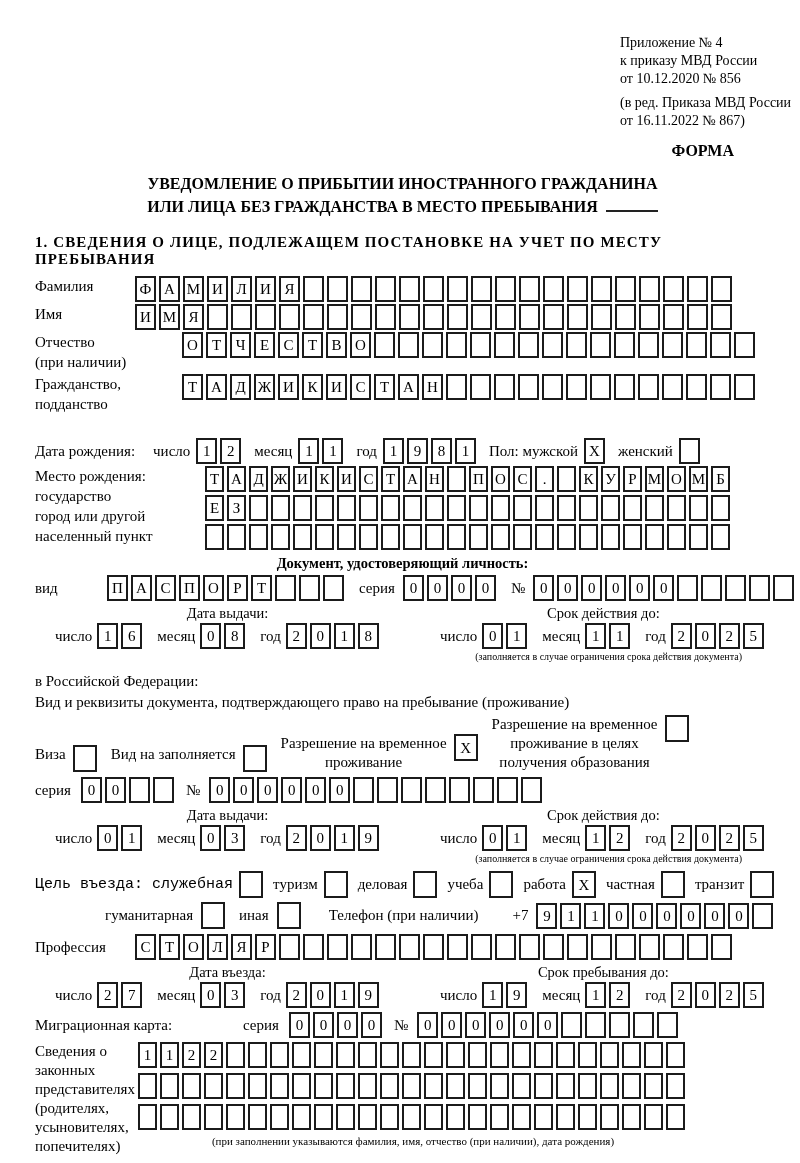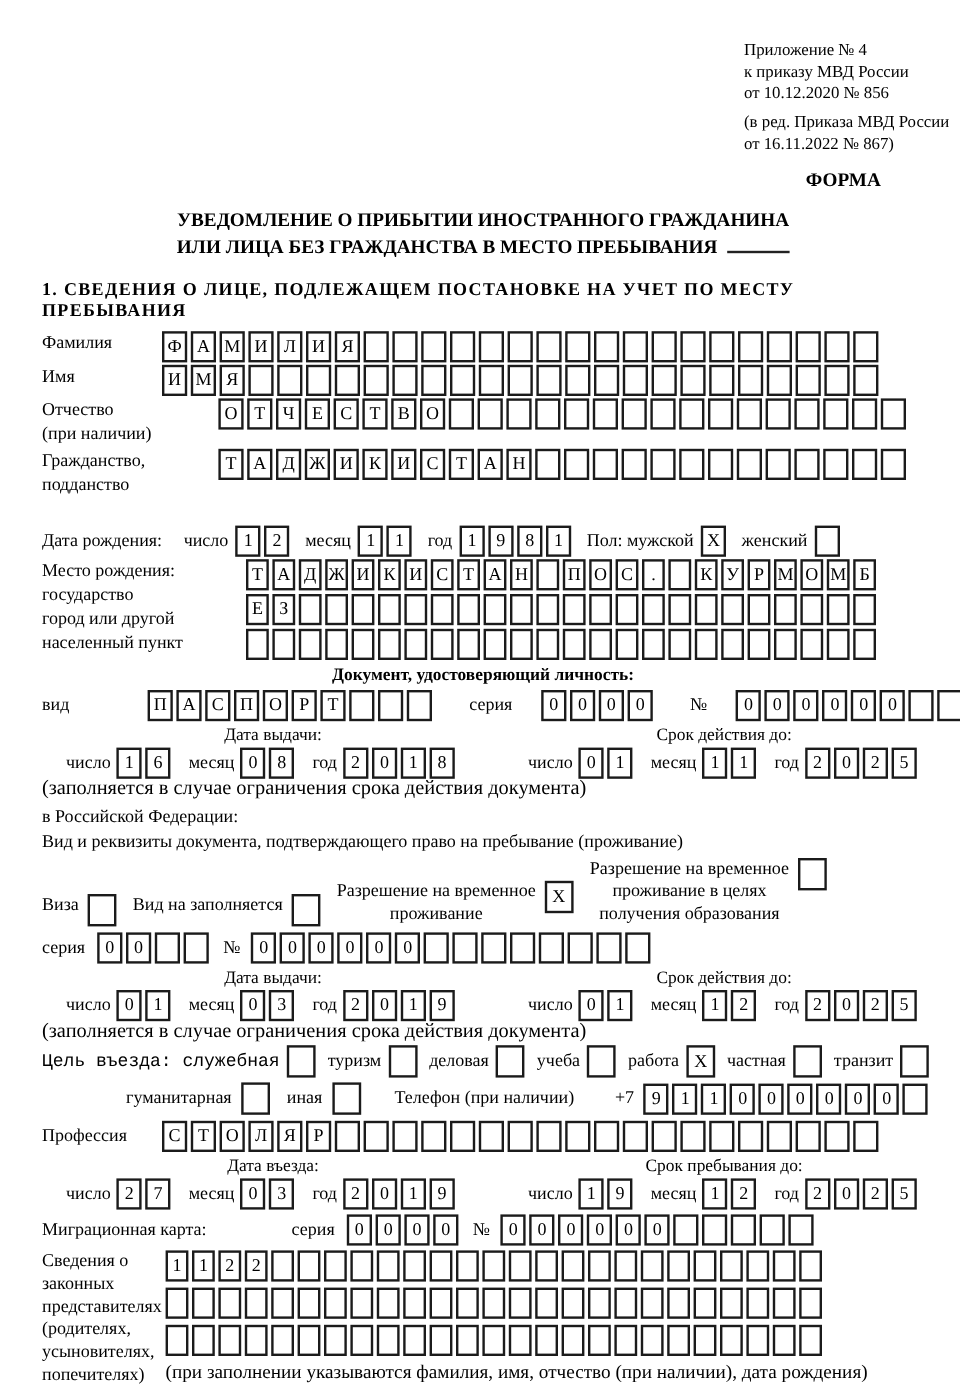--- a/index.html
+++ b/index.html
@@ -52,33 +52,33 @@
 
   .r-birthdate { margin-top: 24px; align-items: center; }
   .r-birthdate .lbl { margin-right: 8px; }
   .r-birthdate .dlbl { margin: 0 6px 0 10px; }
 
   .r-birthplace { margin-top: 2px; }
   .r-birthplace .lbl-col { width: 170px; }
   .bp-rows .boxes { margin-bottom: 3px; display: flex; }
 
   .doc-heading { text-align: center; font-weight: bold; font-size: 14.5px; margin-top: 2px; }
-  .r-vid { margin-top: 3px; align-items: center; gap: 16px; }
+  .r-vid { margin-top: 3px; align-items: center; }
   .r-vid .lbl-vid { width: 72px; }
   .r-vid .dlbl { margin: 0 8px 0 12px; }
 
   .dates-block { display: flex; margin-top: 4px; }
   .date-col { flex: none; }
   .date-col .date-head { text-align: center; font-size: 14.5px; margin-bottom: 1px; }
   .date-row { display: flex; align-items: center; white-space: nowrap; }
   .date-row .dlbl { margin: 0 5px 0 12px; }
   .date-row .dlbl:first-child { margin-left: 0; }
   .date-col.left { margin-left: 20px; width: 345px; }
   .date-col.right { margin-left: 40px; }
-  .validity-note { text-align: left; padding-right: 28px; font-size: 17px; line-height: 16px; }
+  .validity-note { text-align: right; padding-right: 28px; font-size: 10px; line-height: 16px; }
 
   .intro { margin-top: 6px; line-height: 21px; font-size: 15px; }
   .r-visa { margin-top: 2px; align-items: flex-end; }
   .r-visa .opt { display: flex; align-items: flex-start; }
   .r-visa .opt-label { text-align: center; line-height: 19px; margin-right: 7px; }
   .r-visa .sp { width: 14px; flex: none; }
 
   .r-series2 { margin-top: 5px; align-items: center; }
   .r-series2 .dlbl { margin: 0 10px 0 0; }
   .r-series2 .num-lbl { margin: 0 9px 0 9px; }
@@ -95,21 +95,21 @@
   .r-profession .lbl { width: 100px; }
 
   .r-migration { margin-top: 4px; align-items: center; }
   .r-migration .lbl-mig { width: 172px; }
   .r-migration .dlbl { margin: 0 10px 0 36px; }
   .r-migration .num-lbl { margin: 0 9px 0 9px; }
 
   .r-reps { margin-top: 4px; }
   .r-reps .lbl-col { width: 103px; line-height: 19px; }
   .reps-rows .boxes { display: flex; margin-bottom: 5px; }
-  .reps-note { font-size: 16px; text-align: center; margin-top: 1px; }
+  .reps-note { font-size: 11px; text-align: center; margin-top: 1px; }
 </style>
 </head>
 <body>
 
 <div class="page">
 
   <div class="hdr">
     <div>Приложение № 4</div>
     <div>к приказу МВД России</div>
     <div>от 10.12.2020 № 856</div>

